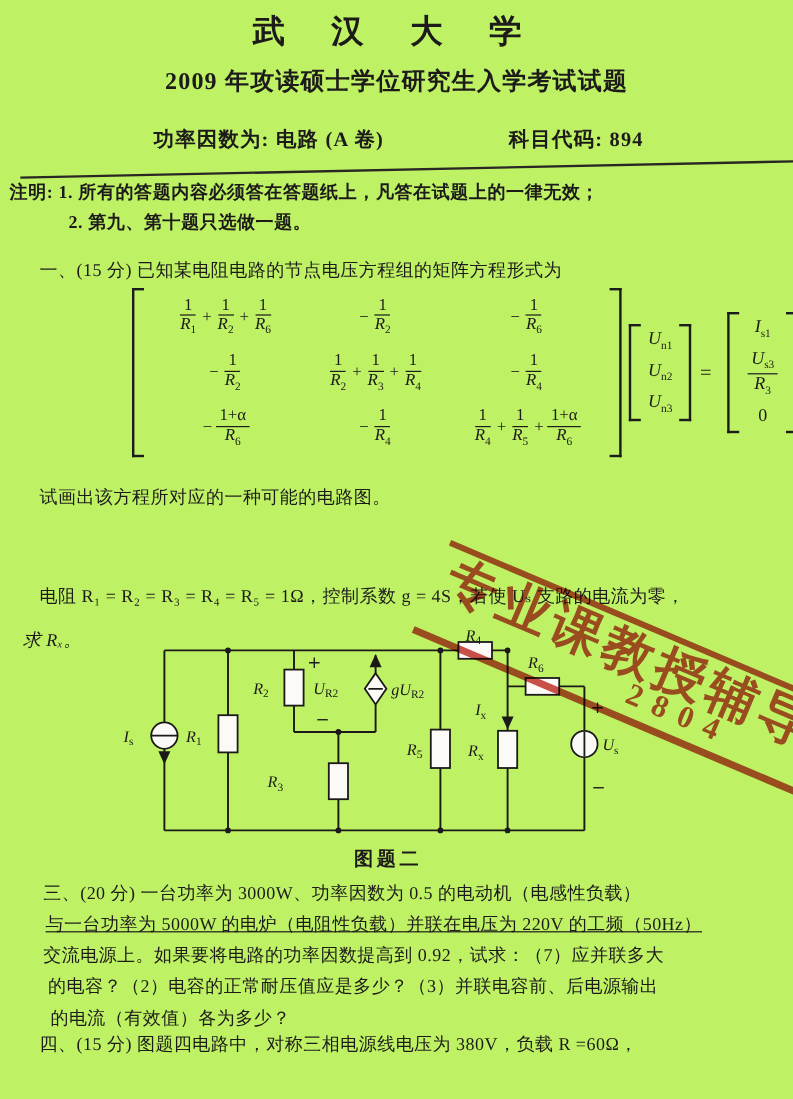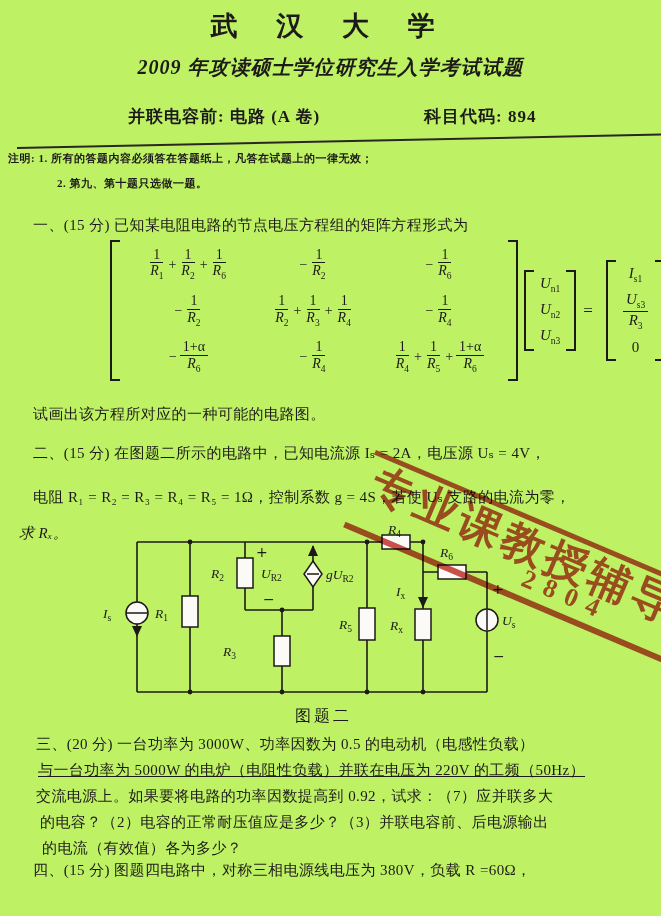--- a/index.html
+++ b/index.html
@@ -1,24 +1,24 @@
 <!DOCTYPE html>
 <html><head>
 <meta charset="utf-8">
 <style>
   html,body{margin:0;padding:0;}
   body{background:#e8e8e8;}
   .page{position:relative;width:661px;height:916px;margin:0 auto;background:#bef264;overflow:hidden;
         font-family:"Liberation Serif","DejaVu Serif",serif;color:#1d1b1a;}
   .abs{position:absolute;white-space:nowrap;}
   .uni-title{top:8px;left:0;width:100%;text-align:center;font-size:27px;font-weight:bold;letter-spacing:16px;}
-  .exam-title{top:54px;left:0;width:100%;text-align:center;font-size:20px;font-weight:bold;letter-spacing:1px;font-style:italic;}
+  .exam-title{top:54px;left:0;width:100%;text-align:center;font-size:20px;font-weight:bold;letter-spacing:1px;}
   .subj{top:105px;font-size:17px;font-weight:600;letter-spacing:1px;}
   .rule{top:147px;left:17px;width:646px;height:2.4px;background:#2a2624;transform:rotate(-1.2deg);transform-origin:left center;}
-  .note{font-size:11px;font-weight:bold;letter-spacing:0.5px;}
+  .note{font-size:15px;font-weight:bold;letter-spacing:0.5px;}
   .qline{font-size:15px;letter-spacing:0.4px;}
   
   .matwrap{left:110px;top:240px;display:flex;align-items:center;font-family:"Liberation Serif","DejaVu Serif",serif;}
   .brkL{width:8px;border:2.2px solid #1b1b1b;border-right:none;align-self:stretch;}
   .brkR{width:8px;border:2.2px solid #1b1b1b;border-left:none;align-self:stretch;}
   .bm{display:flex;align-items:stretch;}
   #mat-grid{display:grid;grid-template-columns:128px 122px 130px;row-gap:11px;align-items:center;justify-items:center;
             padding:7px 4px;font-size:14px;}
   .mcell{display:inline-flex;align-items:center;}
   .frac{display:inline-flex;flex-direction:column;align-items:center;margin:0 1px;}
@@ -28,36 +28,36 @@
   i{font-style:italic;}
   sub{font-size:9.5px;font-style:normal;}
   .veccol{display:flex;flex-direction:column;align-items:center;justify-content:center;row-gap:7px;padding:5px 6px;font-size:15px;}
   .vec{display:flex;align-items:stretch;margin-left:6px;}
   .eq{font-size:17px;margin:0 7px;}
   
   .csvg{left:93px;top:525px;}
   .clab{font-family:"Liberation Serif","DejaVu Serif",serif;font-style:italic;font-size:13.5px;fill:#1c1a19;}
   .ssub{font-size:9.5px;font-style:normal;}
   .csym{font-family:"DejaVu Sans",sans-serif;font-style:normal;font-size:14px;fill:#1c1a19;}
-  .caption{left:295px;top:706px;font-size:16px;font-weight:400;letter-spacing:3px;}
+  .caption{left:295px;top:706px;font-size:16px;font-weight:700;letter-spacing:3px;}
   
   .stamp{left:376px;top:450px;width:480px;transform:rotate(23deg);transform-origin:0 0;
          border-top:5px solid;border-bottom:6px solid;padding:1px 6px 2px 10px;
          opacity:0.85;mix-blend-mode:multiply;pointer-events:none;}
   .stamp-text{font-size:43px;font-weight:bold;letter-spacing:4px;line-height:1.12;font-family:"Liberation Serif",serif;}
   .stamp-digits{font-size:26px;font-weight:bold;letter-spacing:10px;margin:-9px 0 1px 175px;}
 </style>
 </head>
 <body>
 
 <div class="page">
 
   <div class="abs uni-title">武 汉 大 学</div>
   <div class="abs exam-title">2009 年攻读硕士学位研究生入学考试试题</div>
-  <div class="abs subj" style="left:128px;">并联电容前: 电路 (A 卷)</div>
+  <div class="abs subj" style="left:128px;">功率因数为: 电路 (A 卷)</div>
   <div class="abs subj" style="left:424px;">科目代码: 894</div>
   <div class="abs rule"></div>
 
   <div class="abs note" style="left:8px;top:151px;">
     <span>注明:</span>
     <span>1. 所有的答题内容必须答在答题纸上，凡答在试题上的一律无效；</span>
   </div>
   <div class="abs note" style="left:57px;top:176px;">2. 第九、第十题只选做一题。</div>
 
   <div class="abs qline" style="left:33px;top:216px;">一、(15 分) 已知某电阻电路的节点电压方程组的矩阵方程形式为</div>
@@ -178,21 +178,20 @@
             <span class="fd"><i>R</i><sub>3</sub></span>
           </span>
           <span>0</span>
         </div>
       <div class="brkR"></div>
     </div>
   </div>
 
   <div class="abs qline" style="left:33px;top:405px;">试画出该方程所对应的一种可能的电路图。</div>
 
-  <div class="abs qline" style="left:33px;top:444px;">二、(15 分) 在图题二所示的电路中，已知电流源 Iₛ = 2A，电压源 Uₛ = 4V，</div>
   <div class="abs qline" style="left:33px;top:488px;">电阻 R₁ = R₂ = R₃ = R₄ = R₅ = 1Ω，控制系数 g = 4S，若使 Uₛ 支路的电流为零，</div>
   <div class="abs qline" style="left:19px;top:524px;font-style:italic;">求 Rₓ。</div>
 
   <svg class="abs csvg" width="430" height="180" viewBox="0 0 430 180">
     <g stroke="#1c1a19" stroke-width="1.6" fill="none">
       <path d="M44,17 H330"></path>
       <path d="M44,167 H394"></path>
       <path d="M44,17 V167"></path>
       <path d="M97,17 V167"></path>
       <path d="M152,17 V85 M152,85 H220"></path>

